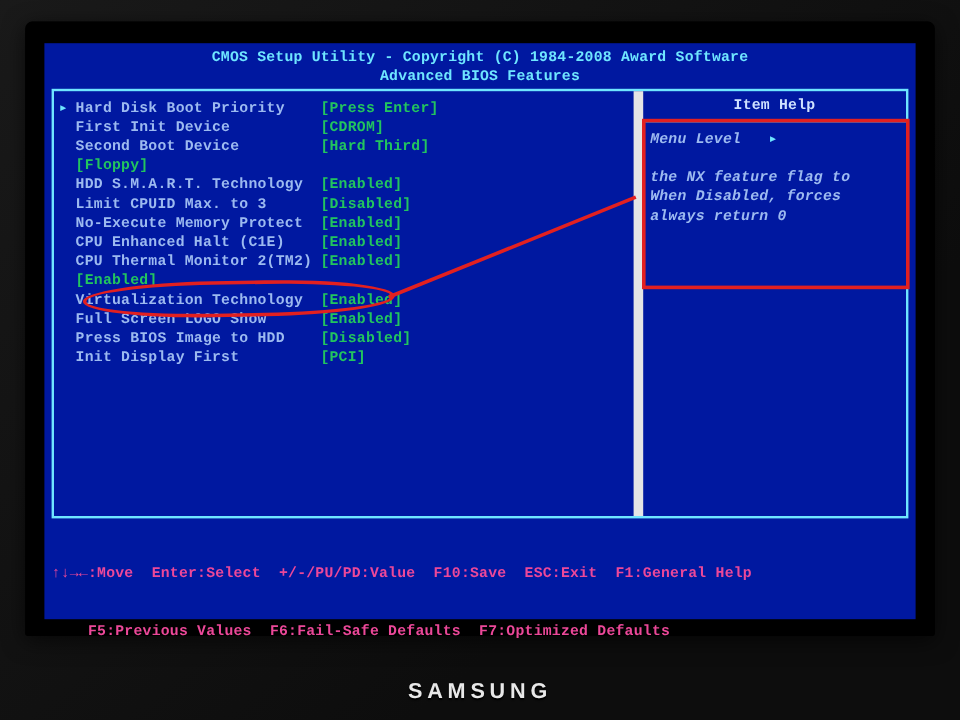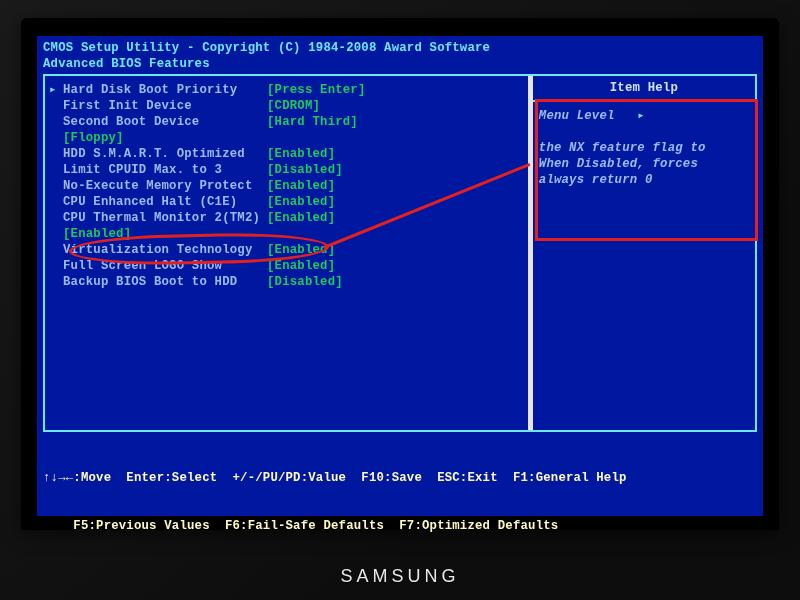--- a/index.html
+++ b/index.html
@@ -14,41 +14,41 @@
     box-shadow:0 4px 18px rgba(0,0,0,.6), inset 0 0 12px rgba(0,0,0,.9);
     position:relative;top:-26px;
   }
   .screen{
     width:100%;height:100%;background:#0018a0;
     font-family:"Courier New",monospace;font-size:12.3px;line-height:16px;
     color:#d9e0ff;font-weight:600;letter-spacing:.2px;
     box-sizing:border-box;padding:4px 6px 0 6px;
     position:relative;
   }
-  .title-line{color:#6fe6ff;white-space:pre;}
+  .title-line{color:#6fe6ff;text-align:center;white-space:pre;}
   .frame{
     border:2px solid #6fe6ff;margin-top:2px;height:358px;
     display:flex;box-sizing:border-box;
   }
   .pane-left{flex:0 0 68%;padding:6px 4px 4px 4px;box-sizing:border-box;}
-  .pane-right{flex:1;border-left:5px solid #e5e5e5;padding:4px 6px;box-sizing:border-box;}
+  .pane-right{flex:1;border-left:8px solid #e5e5e5;padding:4px 6px;box-sizing:border-box;}
   .row{display:flex;white-space:pre;}
   .ptr{width:14px;color:#6fe6ff;}
   .lbl{color:#9cbaf0;width:204px;}
   .val{color:#22c55e;}
   .help-title{color:#cfe2ff;text-align:center;margin-bottom:4px;}
   .help-div{border-top:2px solid #6fe6ff;margin:0 -6px 6px -6px;}
   .help-line{color:#9cbaf0;white-space:pre;font-style:italic;}
-  .footer{margin-top:6px;white-space:pre;color:#fef9c3;}
+  .footer{margin-top:6px;white-space:pre;color:#ec4899;}
   .footer-line{white-space:pre;}
   .chev{color:#6fe6ff;}
   .samsung{
     position:absolute;bottom:13px;left:50%;transform:translateX(-50%);
     font-family:Arial,Helvetica,sans-serif;color:#e8e8e8;
-    letter-spacing:4px;font-size:18px;font-weight:400;
+    letter-spacing:4px;font-size:18px;font-weight:700;
     text-shadow:0 1px 1px #000;
   }
   
   .circle-anno{
     position:absolute;border:3px solid #e22020;border-radius:50%/60%;
     width:254px;height:24px;left:32px;top:198px;pointer-events:none;
     transform:rotate(-1deg);
   }
   .box-anno{
     position:absolute;border:3px solid #e22020;
@@ -87,21 +87,21 @@
             <span class="ptr"> </span>
             <span class="lbl">Second Boot Device</span>
             <span class="val">[Hard Third]</span>
           </div>
           <div class="row">
             <span class="ptr"> </span>
             <span class="val">[Floppy]</span>
           </div>
           <div class="row">
             <span class="ptr"> </span>
-            <span class="lbl">HDD S.M.A.R.T. Optimized</span>
+            <span class="lbl">HDD S.M.A.R.T. Technology</span>
             <span class="val">[Enabled]</span>
           </div>
           <div class="row">
             <span class="ptr"> </span>
             <span class="lbl">Limit CPUID Max. to 3</span>
             <span class="val">[Disabled]</span>
           </div>
           <div class="row">
             <span class="ptr"> </span>
             <span class="lbl">No-Execute Memory Protect</span>
@@ -126,22 +126,27 @@
             <span class="lbl">Virtualization Technology</span>
             <span class="val">[Enabled]</span>
           </div>
           <div class="row">
             <span class="ptr"> </span>
             <span class="lbl">Full Screen LOGO Show</span>
             <span class="val">[Enabled]</span>
           </div>
           <div class="row">
             <span class="ptr"> </span>
-            <span class="lbl">Backup BIOS Boot to HDD</span>
+            <span class="lbl">Press BIOS Image to HDD</span>
             <span class="val">[Disabled]</span>
+          </div>
+          <div class="row">
+            <span class="ptr"> </span>
+            <span class="lbl">Init Display First</span>
+            <span class="val">[PCI]</span>
           </div>
 
         </div>
 
         <div class="pane-right">
           <div class="help-title">Item Help</div>
           <div class="help-div"></div>
           <div class="help-line"><span>Menu Level</span>   <span class="chev">▸</span></div>
           <div class="help-line">&nbsp;</div>
           <div class="help-line">the NX feature flag to</div>

